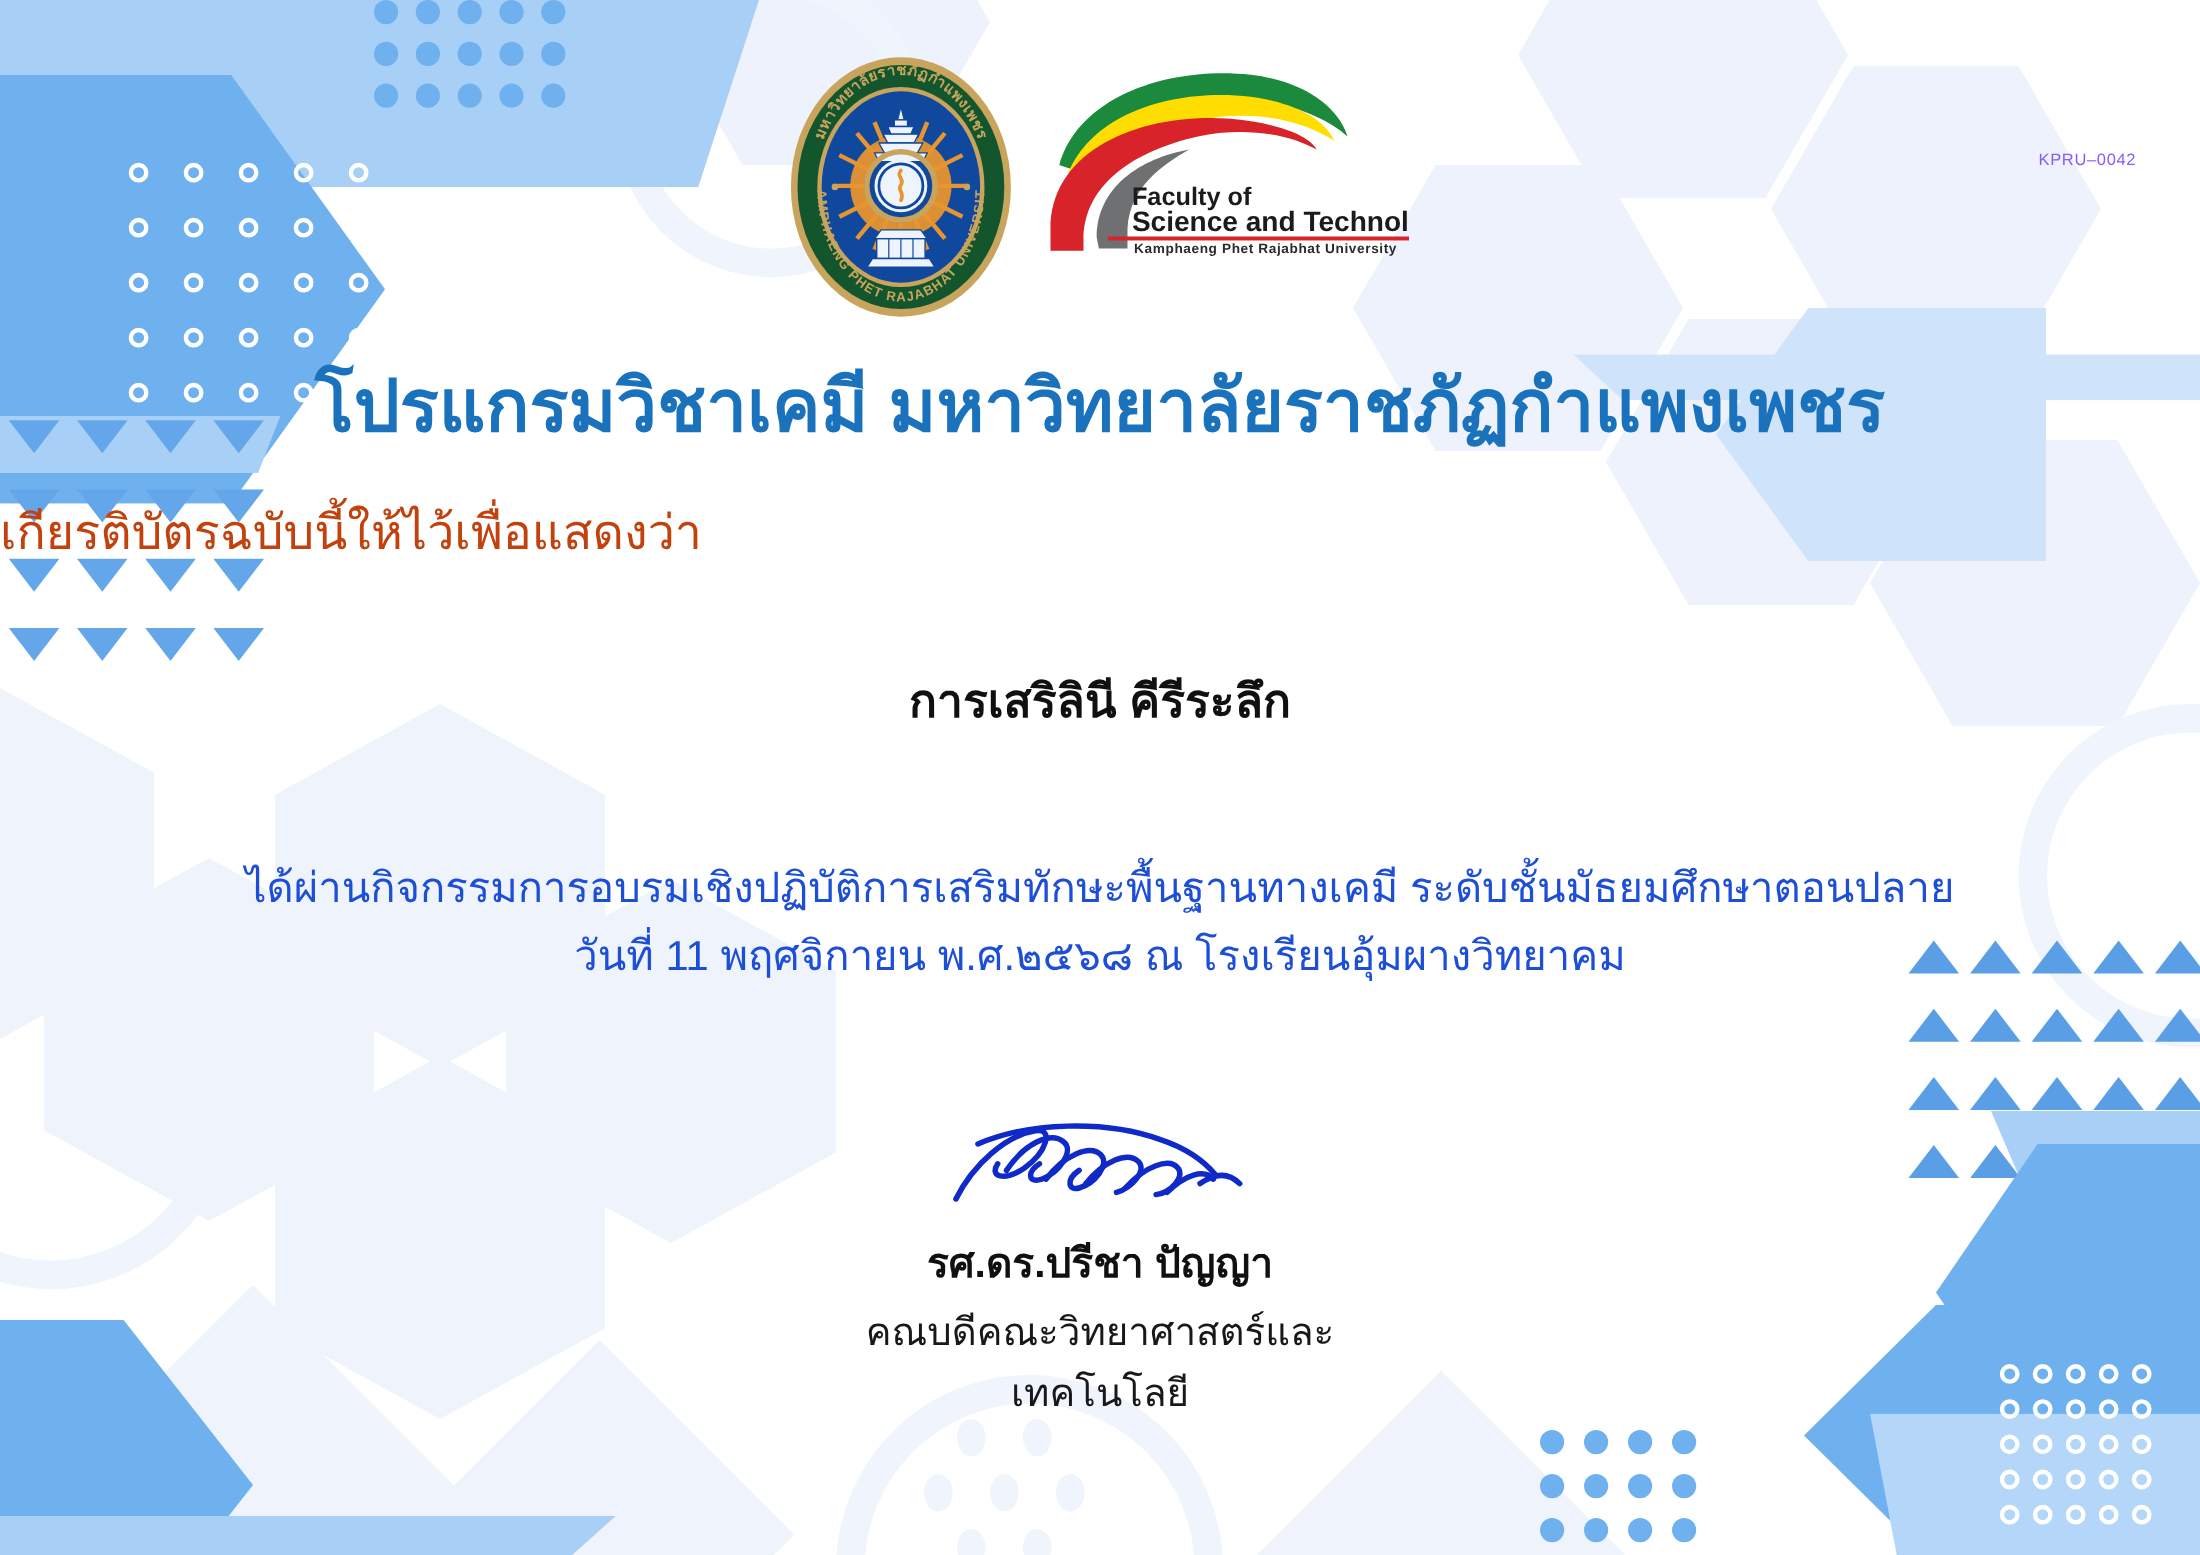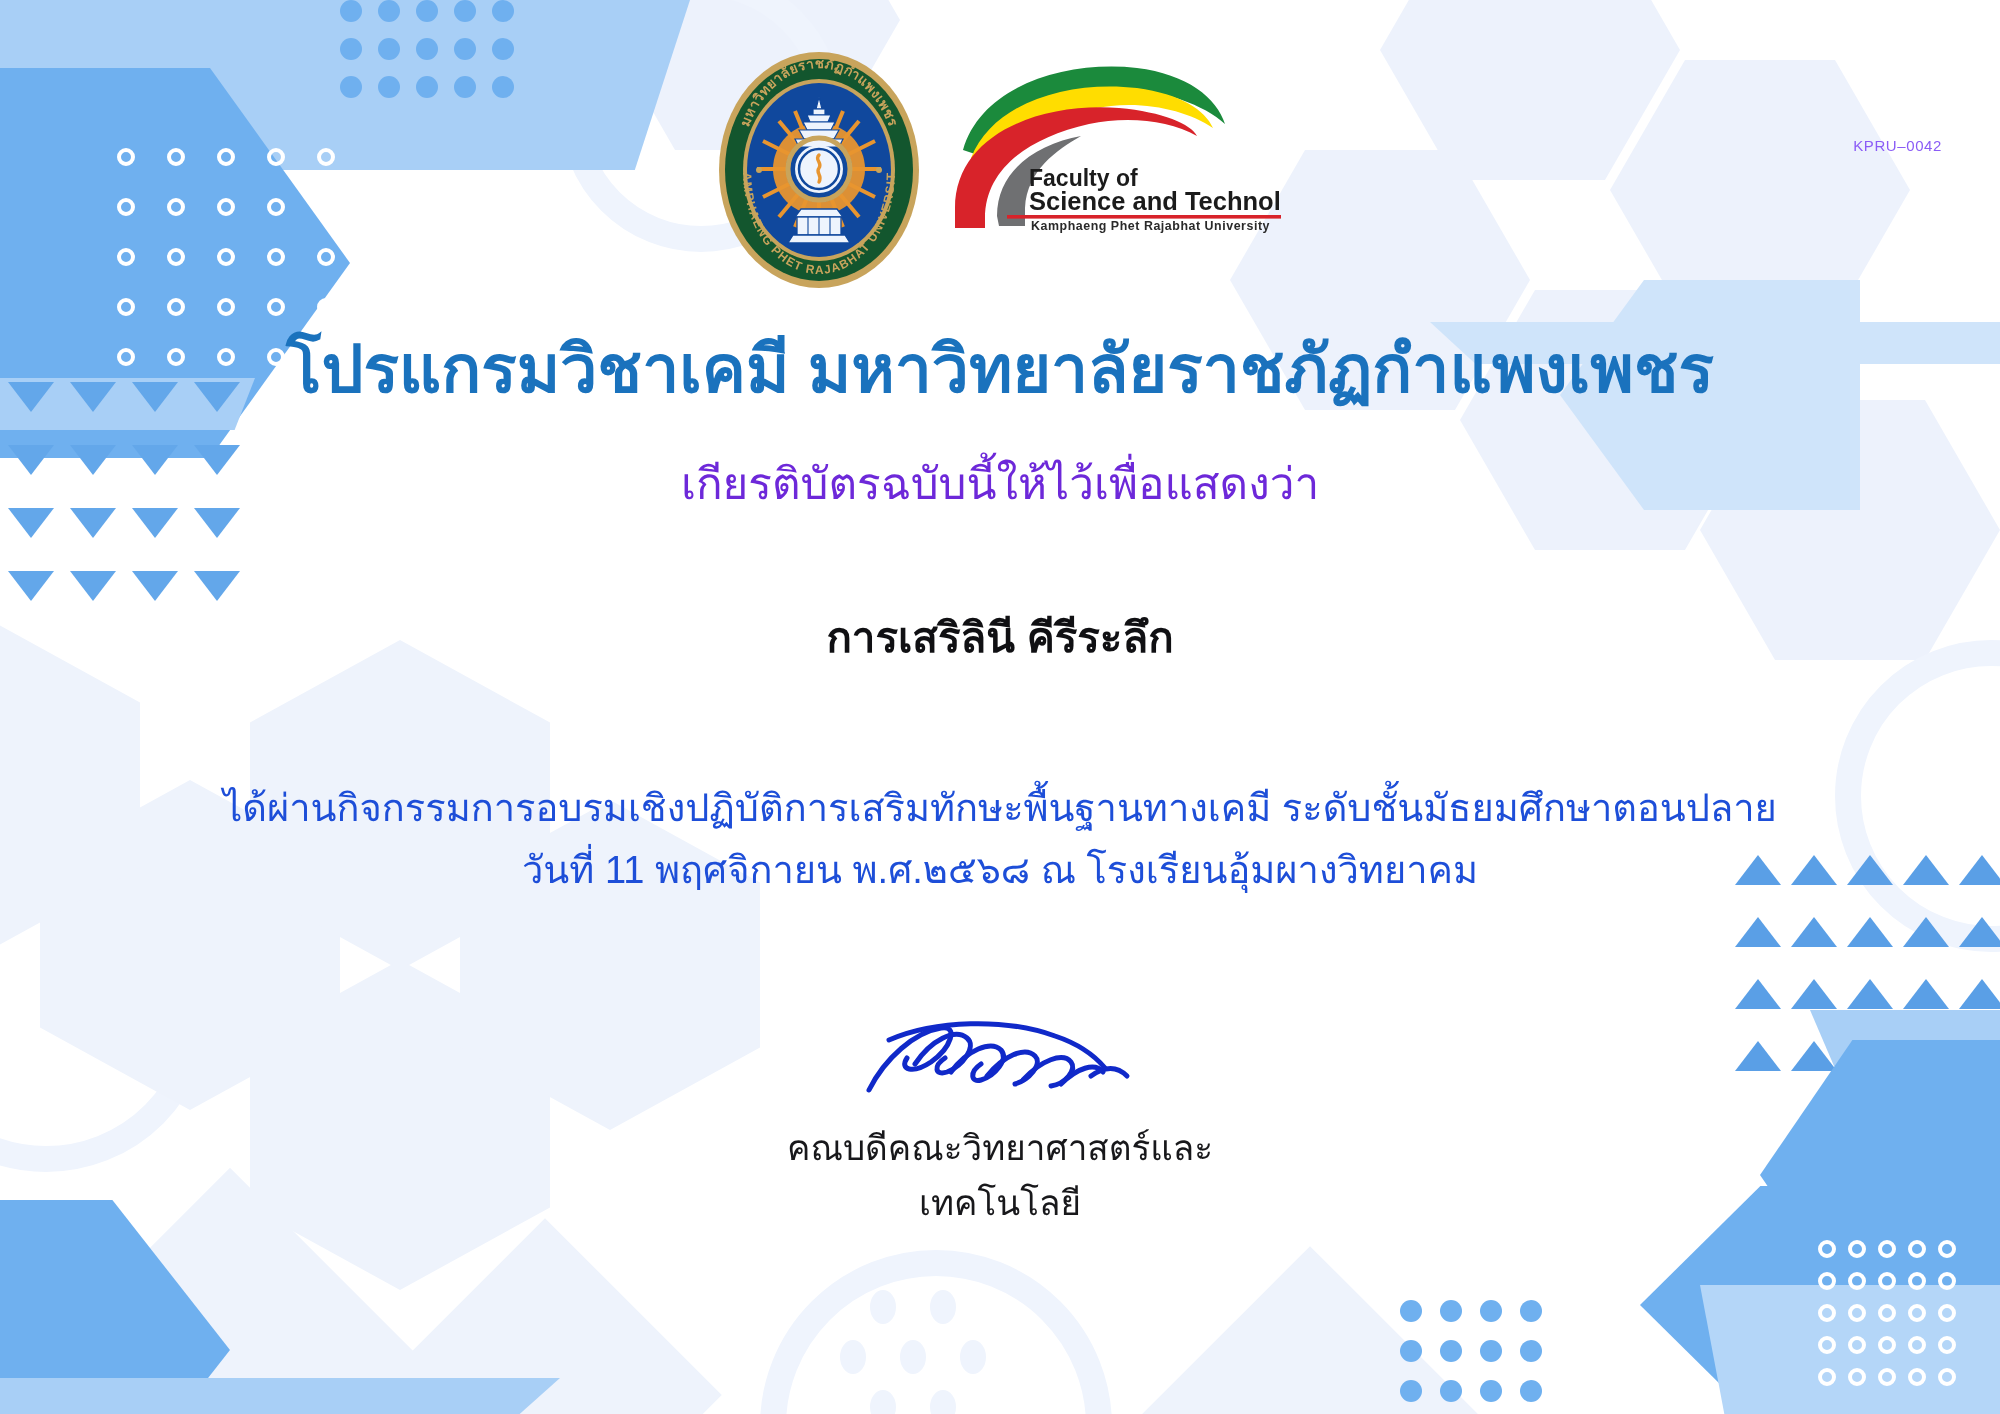--- a/index.html
+++ b/index.html
@@ -138,21 +138,21 @@
   }
   .title {
     position:absolute; top:316px; left:0; width:100%;
     text-align:center;
     font-size:66px; font-weight:bold; color:#1a72bd;
     letter-spacing:0px; z-index:6;
     white-space:nowrap;
   }
   .subtitle {
     position:absolute; top:448px; left:0; width:100%;
-    text-align:center; font-size:44px; color:#6d28d9; z-index:6;
+    font-size:44px; color:#c2410c; z-index:6;
   }
   .recipient {
     position:absolute; top:604px; left:0; width:100%;
     text-align:center; font-size:42px; font-weight:bold; color:#101013; z-index:6;
   }
   .body-text {
     position:absolute; top:778px; left:0; width:100%;
     text-align:center; z-index:6;
   }
   .body-text .ln {
@@ -479,17 +479,18 @@
             <path d="M60 50 C76 26 100 14 112 24 C122 32 108 52 92 58 C80 62 78 52 90 44"></path>
             <path d="M96 58 C112 36 136 26 146 36 C154 45 140 62 126 66 C116 69 114 58 126 50"></path>
             <path d="M132 62 C148 42 170 32 180 42 C188 50 174 66 160 70"></path>
             <path d="M168 66 C186 46 208 38 216 48 C222 56 210 70 196 72"></path>
             <path d="M206 70 C222 54 240 48 248 58"></path>
             <path d="M236 62 C250 52 262 52 272 62"></path>
             <path d="M34 26 C80 6 150 4 200 22 C224 30 240 42 250 54"></path>
           </g>
         </svg>
       </div>
+      <div class="sig-name">รศ.ดร.ปรีชา ปัญญา</div>
       <div class="sig-role">คณบดีคณะวิทยาศาสตร์และเทคโนโลยี</div>
     </div>
   </div>
 
 </div>
 
 </body></html>

